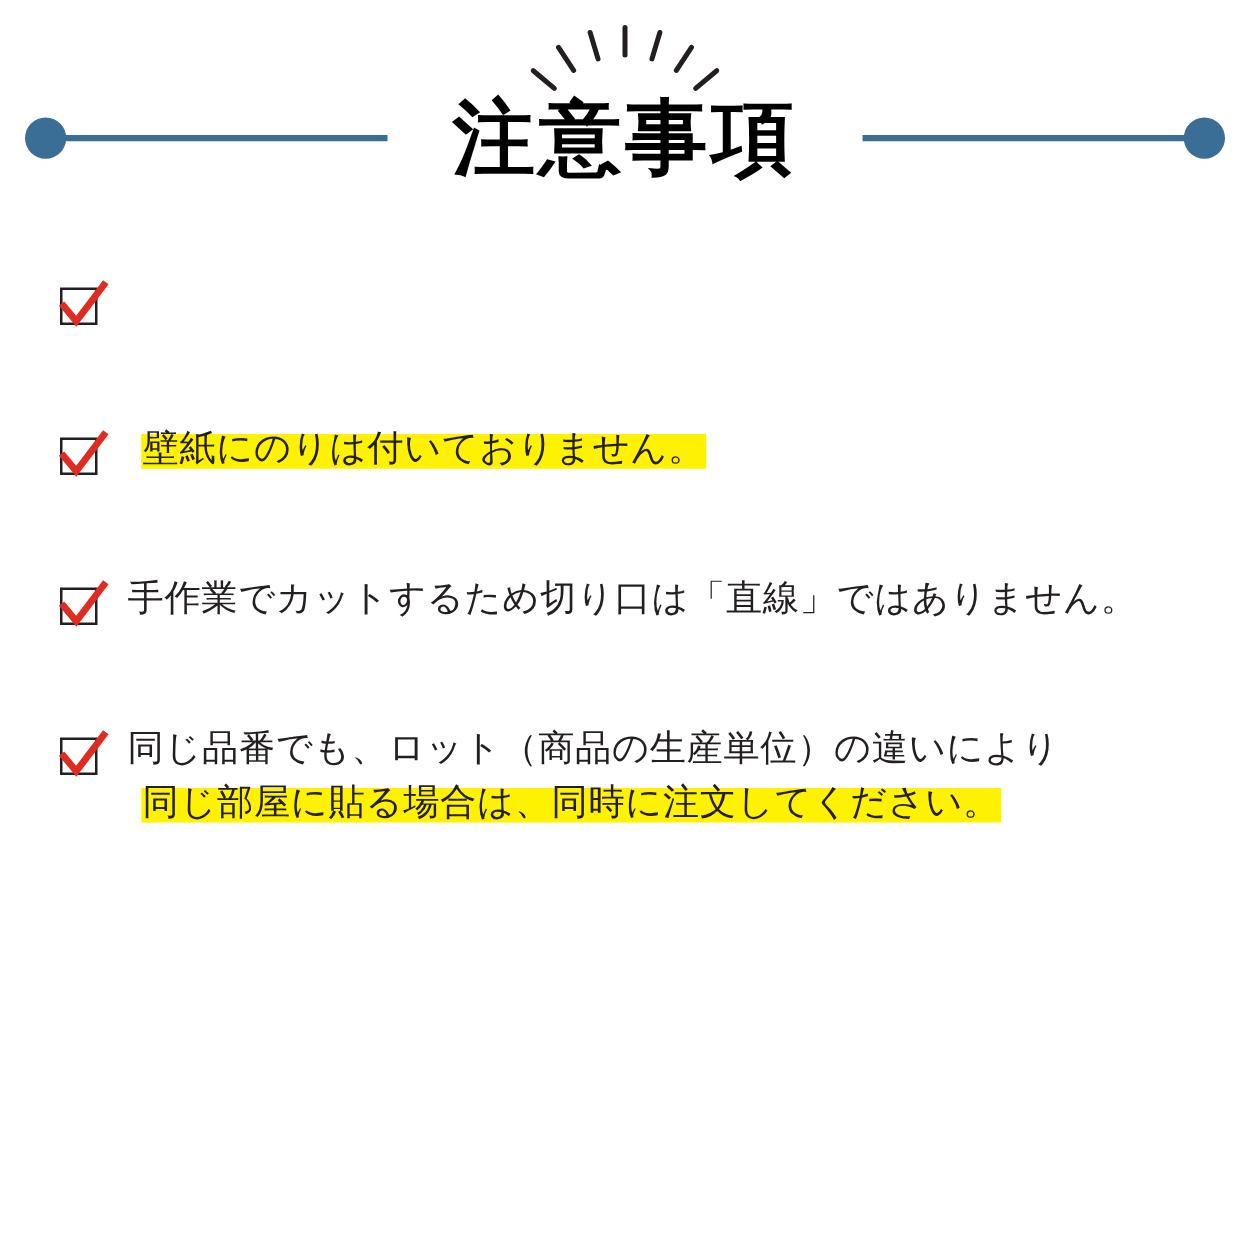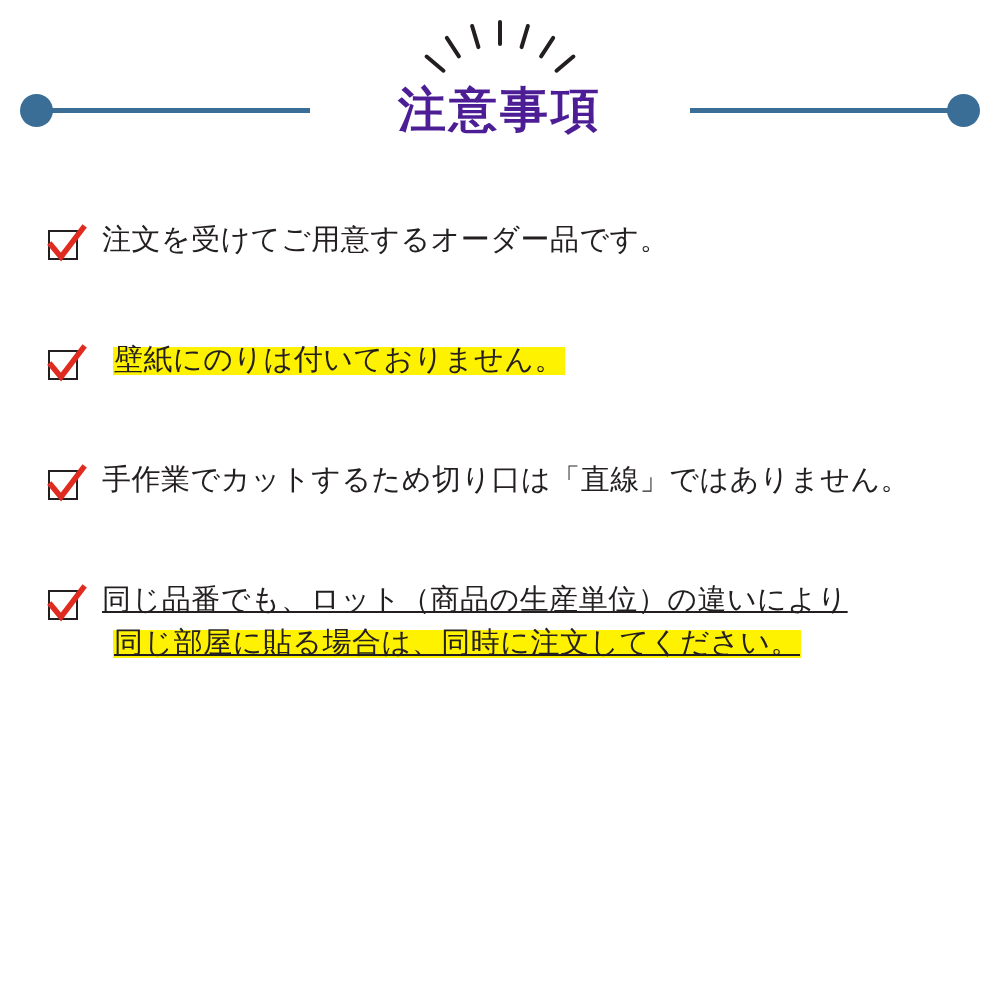--- a/index.html
+++ b/index.html
@@ -70,44 +70,44 @@
     width: 33px;
     height: 33px;
     border-radius: 50%;
     background: #3a6e96;
   }
   .dot.left  { left: 20px; }
   .dot.right { right: 20px; }
 
   .page-title {
     position: relative;
-    font-size: 48px;
+    font-size: 66px;
     font-weight: 700;
     letter-spacing: 3px;
-    color: #4c1d95;
+    color: #000000;
     background: #ffffff;
     padding: 0 26px;
     line-height: 1;
     white-space: nowrap;
   }
 
   
   .notes {
     position: absolute;
     top: 218px;
     left: 46px;
     right: 40px;
   }
 
   .note-item {
     display: flex;
     align-items: flex-start;
     margin-bottom: 74px;
   }
-  .note-item:last-child { margin-bottom: 0; text-decoration: underline; }
+  .note-item:last-child { margin-bottom: 0; }
 
   .check {
     flex: 0 0 auto;
     position: relative;
     width: 38px;
     height: 38px;
     margin-top: 8px;
     margin-right: 18px;
   }
   .check .box {
@@ -177,21 +177,20 @@
 
   <div class="notes">
       <div class="note-item">
         <div class="check">
           <div class="box"></div>
           <svg viewBox="0 0 42 42" aria-hidden="true">
             <path d="M5 19 L15 31 L37 2" fill="none" stroke="#e02b20" stroke-width="5.5" stroke-linecap="square" stroke-linejoin="miter"></path>
           </svg>
         </div>
         <div class="lines">
-          <div class="line">注文を受けてご用意するオーダー品です。</div>
         </div>
       </div>
       <div class="note-item">
         <div class="check">
           <div class="box"></div>
           <svg viewBox="0 0 42 42" aria-hidden="true">
             <path d="M5 19 L15 31 L37 2" fill="none" stroke="#e02b20" stroke-width="5.5" stroke-linecap="square" stroke-linejoin="miter"></path>
           </svg>
         </div>
         <div class="lines">

